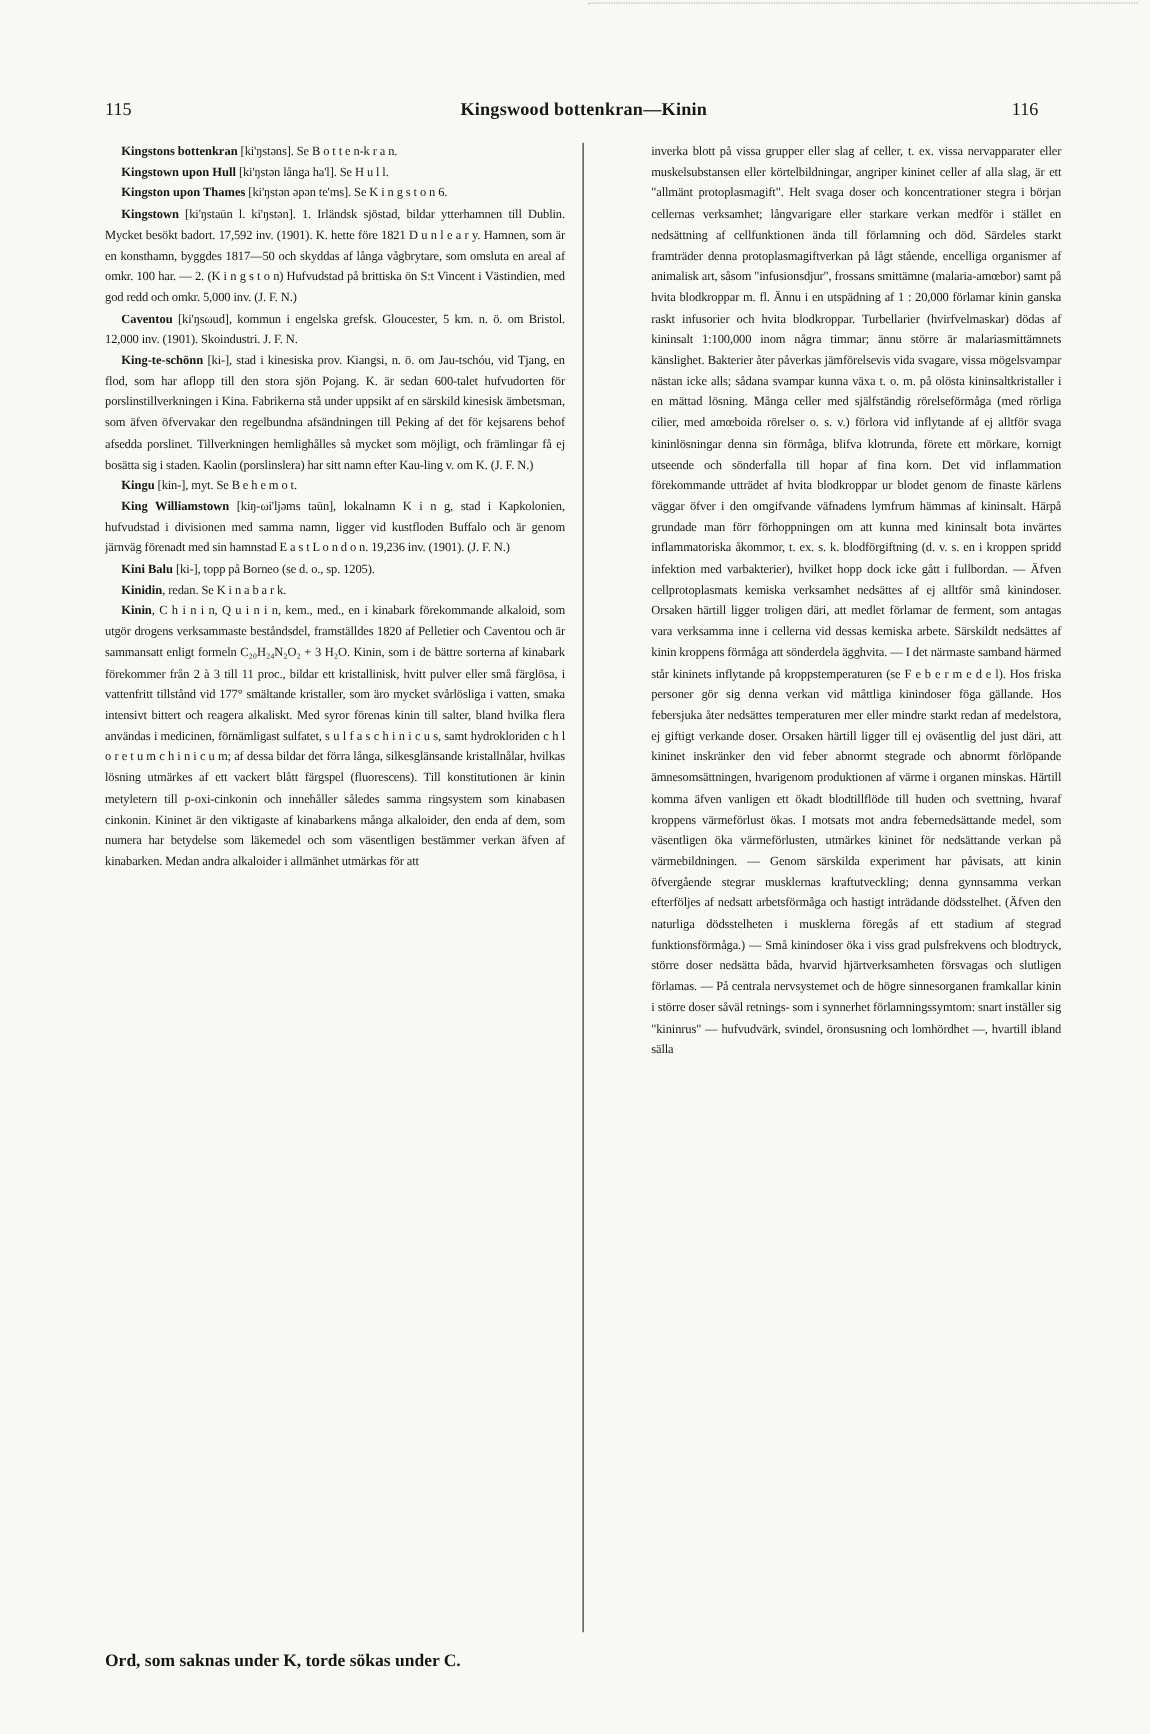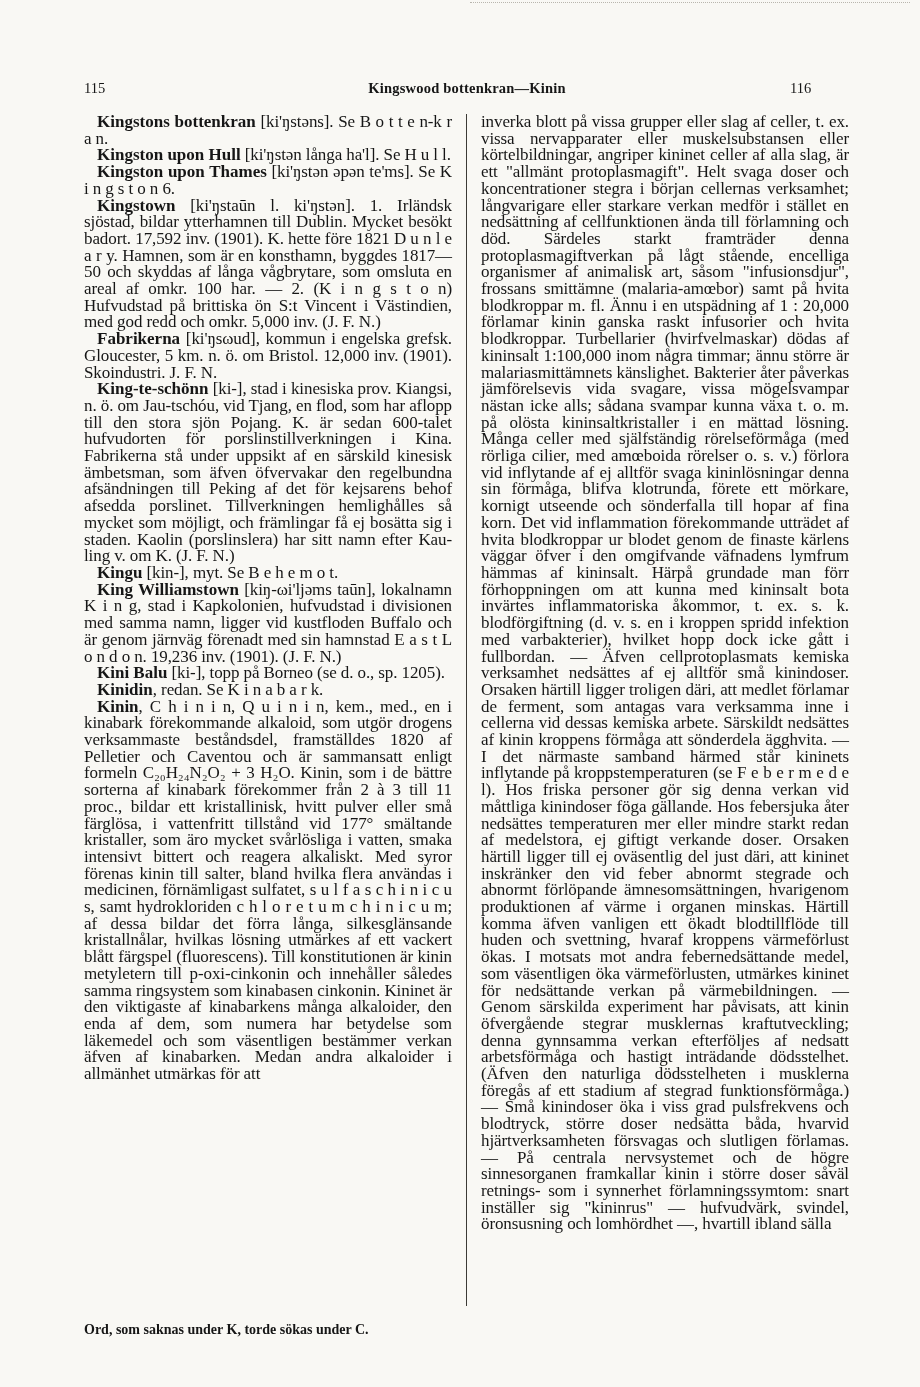--- a/index.html
+++ b/index.html
@@ -27,55 +27,55 @@
   .header {
     position: absolute;
     top: 80px;
     left: 84px;
     width: 766px;
     display: flex;
     align-items: baseline;
     font-size: 14.5px;
   }
   .page-num { width: 60px; }
-  .page-num.right { text-align: left; }
+  .page-num.right { text-align: center; }
   .header-title {
     flex: 1;
     text-align: center;
     font-weight: bold;
     letter-spacing: 0.2px;
   }
   .columns {
     position: absolute;
     top: 114px;
     left: 84px;
     width: 766px;
     height: 1192px;
     display: flex;
     overflow: hidden;
   }
   .col {
     width: 368px;
     text-align: justify;
-    font-size: 17px;
+    font-size: 10px;
     line-height: 16.7px;
     letter-spacing: -0.1px;
   }
   .divider {
     width: 1px;
     background: #3c3a36;
     margin: 0 14px;
     flex: 0 0 1px;
   }
   .col p {
     margin: 0;
     text-indent: 13px;
   }
   .col p b { letter-spacing: 0; }
-  .col .continuation { text-indent: 0; }
+  .col .continuation { text-indent: 0; margin-left: 40px; }
   .footer {
     position: absolute;
     top: 1322px;
     left: 84px;
     width: 766px;
     text-align: left;
     font-weight: bold;
     font-size: 14px;
   }
 </style>
@@ -89,24 +89,24 @@
   <div class="header">
     <span class="page-num">115</span>
     <span class="header-title">Kingswood bottenkran—Kinin</span>
     <span class="page-num right">116</span>
   </div>
 
   <div class="columns">
 
     <div class="col">
       <p><b>Kingstons bottenkran</b><span> [ki'ŋstəns]. Se B o t t e n-k r a n.</span></p>
-      <p><b>Kingston upon Hull</b><span> [ki'ŋstən långa ha'l]. Se H u l l.</span></p>
+      <p><b>Kingstown upon Hull</b><span> [ki'ŋstən långa ha'l]. Se H u l l.</span></p>
       <p><b>Kingston upon Thames</b><span> [ki'ŋstən əpən te'ms]. Se K i n g s t o n 6.</span></p>
       <p><b>Kingstown</b><span> [ki'ŋstaūn l. ki'ŋstən]. 1. Irländsk sjöstad, bildar ytterhamnen till Dublin. Mycket besökt badort. 17,592 inv. (1901). K. hette före 1821 D u n l e a r y. Hamnen, som är en konsthamn, byggdes 1817—50 och skyddas af långa vågbrytare, som omsluta en areal af omkr. 100 har. — 2. (K i n g s t o n) Hufvudstad på brittiska ön S:t Vincent i Västindien, med god redd och omkr. 5,000 inv. (J. F. N.)</span></p>
-      <p><b>Fabrikerna</b><span> [ki'ŋsωud], kommun i engelska grefsk. Gloucester, 5 km. n. ö. om Bristol. 12,000 inv. (1901). Skoindustri. J. F. N.</span></p>
+      <p><b>Caventou</b><span> [ki'ŋsωud], kommun i engelska grefsk. Gloucester, 5 km. n. ö. om Bristol. 12,000 inv. (1901). Skoindustri. J. F. N.</span></p>
       <p><b>King-te-schönn</b><span> [ki-], stad i kinesiska prov. Kiangsi, n. ö. om Jau-tschóu, vid Tjang, en flod, som har aflopp till den stora sjön Pojang. K. är sedan 600-talet hufvudorten för porslinstillverkningen i Kina. Fabrikerna stå under uppsikt af en särskild kinesisk ämbetsman, som äfven öfvervakar den regelbundna afsändningen till Peking af det för kejsarens behof afsedda porslinet. Tillverkningen hemlighålles så mycket som möjligt, och främlingar få ej bosätta sig i staden. Kaolin (porslinslera) har sitt namn efter Kau-ling v. om K. (J. F. N.)</span></p>
       <p><b>Kingu</b><span> [kin-], myt. Se B e h e m o t.</span></p>
       <p><b>King Williamstown</b><span> [kiŋ-ωi'ljəms taūn], lokalnamn K i n g, stad i Kapkolonien, hufvudstad i divisionen med samma namn, ligger vid kustfloden Buffalo och är genom järnväg förenadt med sin hamnstad E a s t  L o n d o n. 19,236 inv. (1901). (J. F. N.)</span></p>
       <p><b>Kini Balu</b><span> [ki-], topp på Borneo (se d. o., sp. 1205).</span></p>
       <p><b>Kinidin</b><span>, redan. Se K i n a b a r k.</span></p>
       <p><b>Kinin</b><span>, C h i n i n, Q u i n i n, kem., med., en i kinabark förekommande alkaloid, som utgör drogens verksammaste beståndsdel, framställdes 1820 af Pelletier och Caventou och är sammansatt enligt formeln C₂₀H₂₄N₂O₂ + 3 H₂O. Kinin, som i de bättre sorterna af kinabark förekommer från 2 à 3 till 11 proc., bildar ett kristallinisk, hvitt pulver eller små färglösa, i vattenfritt tillstånd vid 177° smältande kristaller, som äro mycket svårlösliga i vatten, smaka intensivt bittert och reagera alkaliskt. Med syror förenas kinin till salter, bland hvilka flera användas i medicinen, förnämligast sulfatet, s u l f a s  c h i n i c u s, samt hydrokloriden c h l o r e t u m  c h i n i c u m; af dessa bildar det förra långa, silkesglänsande kristallnålar, hvilkas lösning utmärkes af ett vackert blått färgspel (fluorescens). Till konstitutionen är kinin metyletern till p-oxi-cinkonin och innehåller således samma ringsystem som kinabasen cinkonin. Kininet är den viktigaste af kinabarkens många alkaloider, den enda af dem, som numera har betydelse som läkemedel och som väsentligen bestämmer verkan äfven af kinabarken. Medan andra alkaloider i allmänhet utmärkas för att</span></p>
     </div>
 
     <div class="divider"></div>
 

